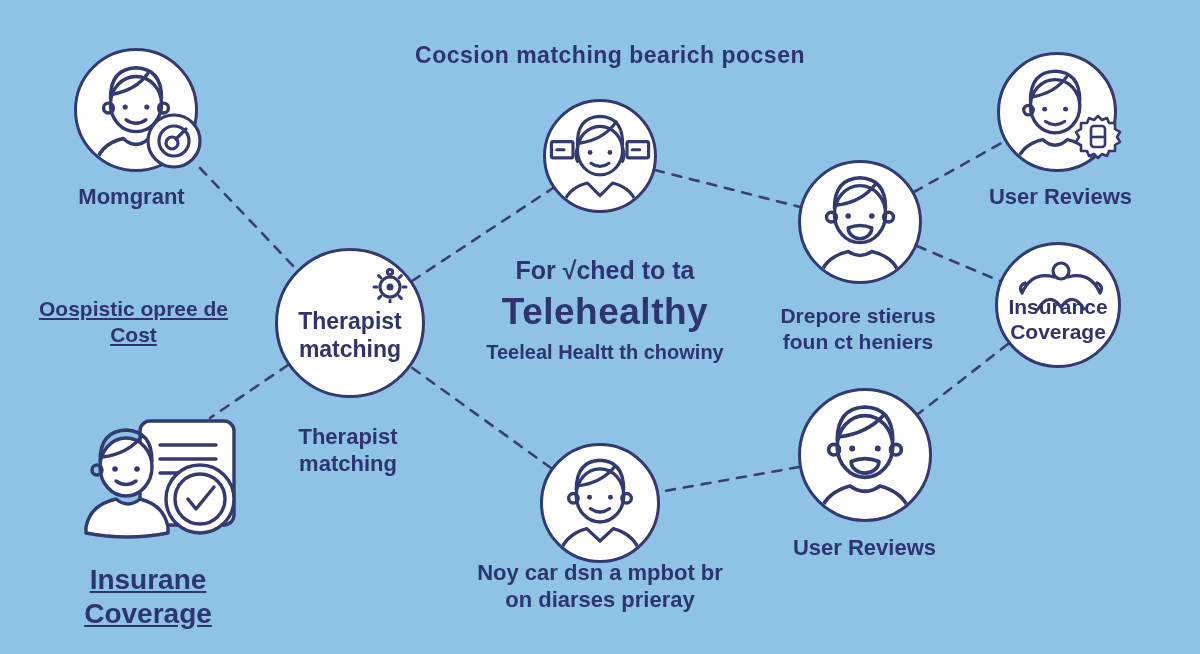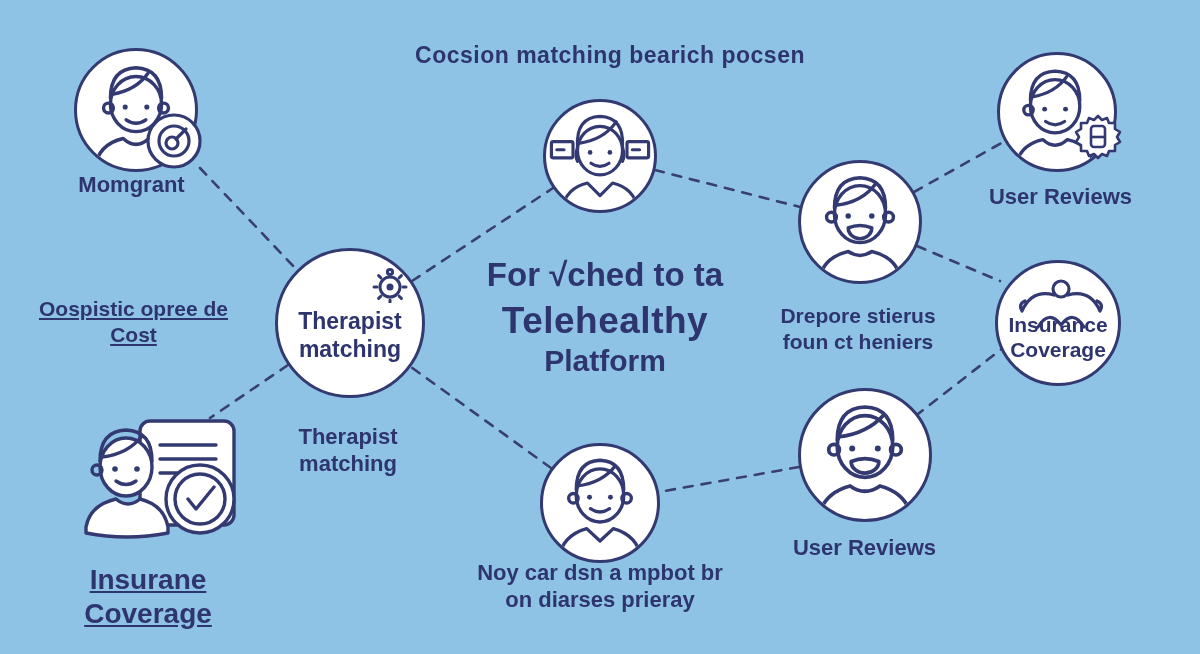--- a/index.html
+++ b/index.html
@@ -18,54 +18,54 @@
   .canvas{position:absolute;inset:0;width:1200px;height:654px;}
   svg.connections{position:absolute;inset:0;width:1200px;height:654px;}
   svg.connections line{
     stroke:#39406f;stroke-width:2.6;stroke-dasharray:9 9;stroke-linecap:round;
   }
   .title{
     position:absolute;left:320px;top:42px;width:580px;
     text-align:center;font-size:23px;font-weight:bold;letter-spacing:.5px;
   }
   .center-text{position:absolute;left:445px;top:256px;width:320px;text-align:center;line-height:1.15;}
-  .ct1{font-size:33px;font-weight:bold;}
+  .ct1{font-size:25px;font-weight:bold;}
   .ct2{font-size:37px;font-weight:bold;margin-top:6px;letter-spacing:.5px;}
   .ct3{font-size:20px;font-weight:bold;margin-top:8px;}
   .ct4{font-size:30px;font-weight:bold;margin-top:2px;}
   .circle{
     position:absolute;background:var(--white);
     border:3px solid #333a72;border-radius:50%;overflow:hidden;
   }
   .circle svg.person{position:absolute;inset:0;width:100%;height:100%;color:#333a72;}
   .node-momgrant     {left:74px;  top:48px;  width:124px;height:124px;}
   .node-therapist    {left:275px; top:248px; width:150px;height:150px;overflow:visible;}
   .node-topcenter    {left:543px; top:99px;  width:114px;height:114px;}
   .node-rightcenter  {left:798px; top:160px; width:124px;height:124px;}
   .node-topright     {left:997px; top:52px;  width:120px;height:120px;}
-  .node-insurance    {left:995px; top:260px; width:126px;height:126px;}
+  .node-insurance    {left:995px; top:242px; width:126px;height:126px;}
   .node-bottomright  {left:798px; top:388px; width:134px;height:134px;}
   .node-bottomcenter {left:540px; top:443px; width:120px;height:120px;}
   .in-circle-text{
     position:absolute;inset:0;display:flex;flex-direction:column;
     align-items:center;justify-content:center;text-align:center;
     font-weight:bold;line-height:1.2;
   }
   .node-therapist .in-circle-text{font-size:23px;padding-top:26px;}
   .node-insurance .in-circle-text{font-size:21px;padding-top:28px;}
   .badge{position:absolute;color:#333a72;}
   .badge-target{left:145px;top:112px;width:58px;height:58px;}
   .badge-gearphone{left:1074px;top:112px;width:48px;height:48px;}
   .gear-in-circle{position:absolute;left:94px;top:16px;width:36px;height:36px;color:#333a72;}
   .umbrella-icon{position:absolute;left:14px;top:14px;width:98px;height:56px;color:#333a72;}
   .doc-group{position:absolute;left:82px;top:415px;width:180px;height:132px;color:#333a72;}
   .label{
     position:absolute;font-weight:bold;text-align:center;line-height:1.22;
   }
-  .label-momgrant   {left:49px;  top:172px; width:165px; font-size:22px;}
+  .label-momgrant   {left:49px;  top:184px; width:165px; font-size:22px;}
   .label-cost       {left:26px;  top:296px; width:215px; font-size:21px;text-decoration:underline;}
   .label-therapist  {left:258px; top:424px; width:180px; font-size:22px;}
   .label-drepore    {left:763px; top:303px; width:190px; font-size:21px;}
   .label-ur-top     {left:978px; top:184px; width:165px; font-size:22px;}
   .label-insurane   {left:38px;  top:563px; width:220px; font-size:28px;text-decoration:underline;}
   .label-ur-bottom  {left:787px; top:535px; width:155px; font-size:22px;}
   .label-bottom     {left:475px; top:560px; width:250px; font-size:22px;}
 </style>
 </head>
 <body>
@@ -82,21 +82,21 @@
     <line x1="799" y1="467" x2="659" y2="492"></line>
     <line x1="551" y1="468" x2="411" y2="367"></line>
     <line x1="288" y1="365" x2="210" y2="418"></line>
   </svg>
 
   <h1 class="title">Cocsion matching bearich pocsen</h1>
 
   <div class="center-text">
     <div class="ct1">For √ched to ta</div>
     <div class="ct2">Telehealthy</div>
-    <div class="ct4">Platform</div>
+    <div class="ct3">Teeleal Healtt th chowiny</div>
   </div>
 
   <div class="circle node-momgrant">
     <svg class="person" viewBox="0 0 120 120" fill="none" stroke="currentColor" stroke-width="3.5" stroke-linecap="round" stroke-linejoin="round">
       <ellipse cx="60" cy="54" rx="26" ry="28"></ellipse>
       <path d="M34,48 Q34,18 60,17 Q86,18 86,48"></path>
       <path d="M36,44 Q60,40 72,23"></path>
       <circle cx="32" cy="58" r="5"></circle>
         <circle cx="88" cy="58" r="5"></circle>
       <circle cx="49" cy="57" r="2.6" fill="currentColor" stroke="none"></circle>

